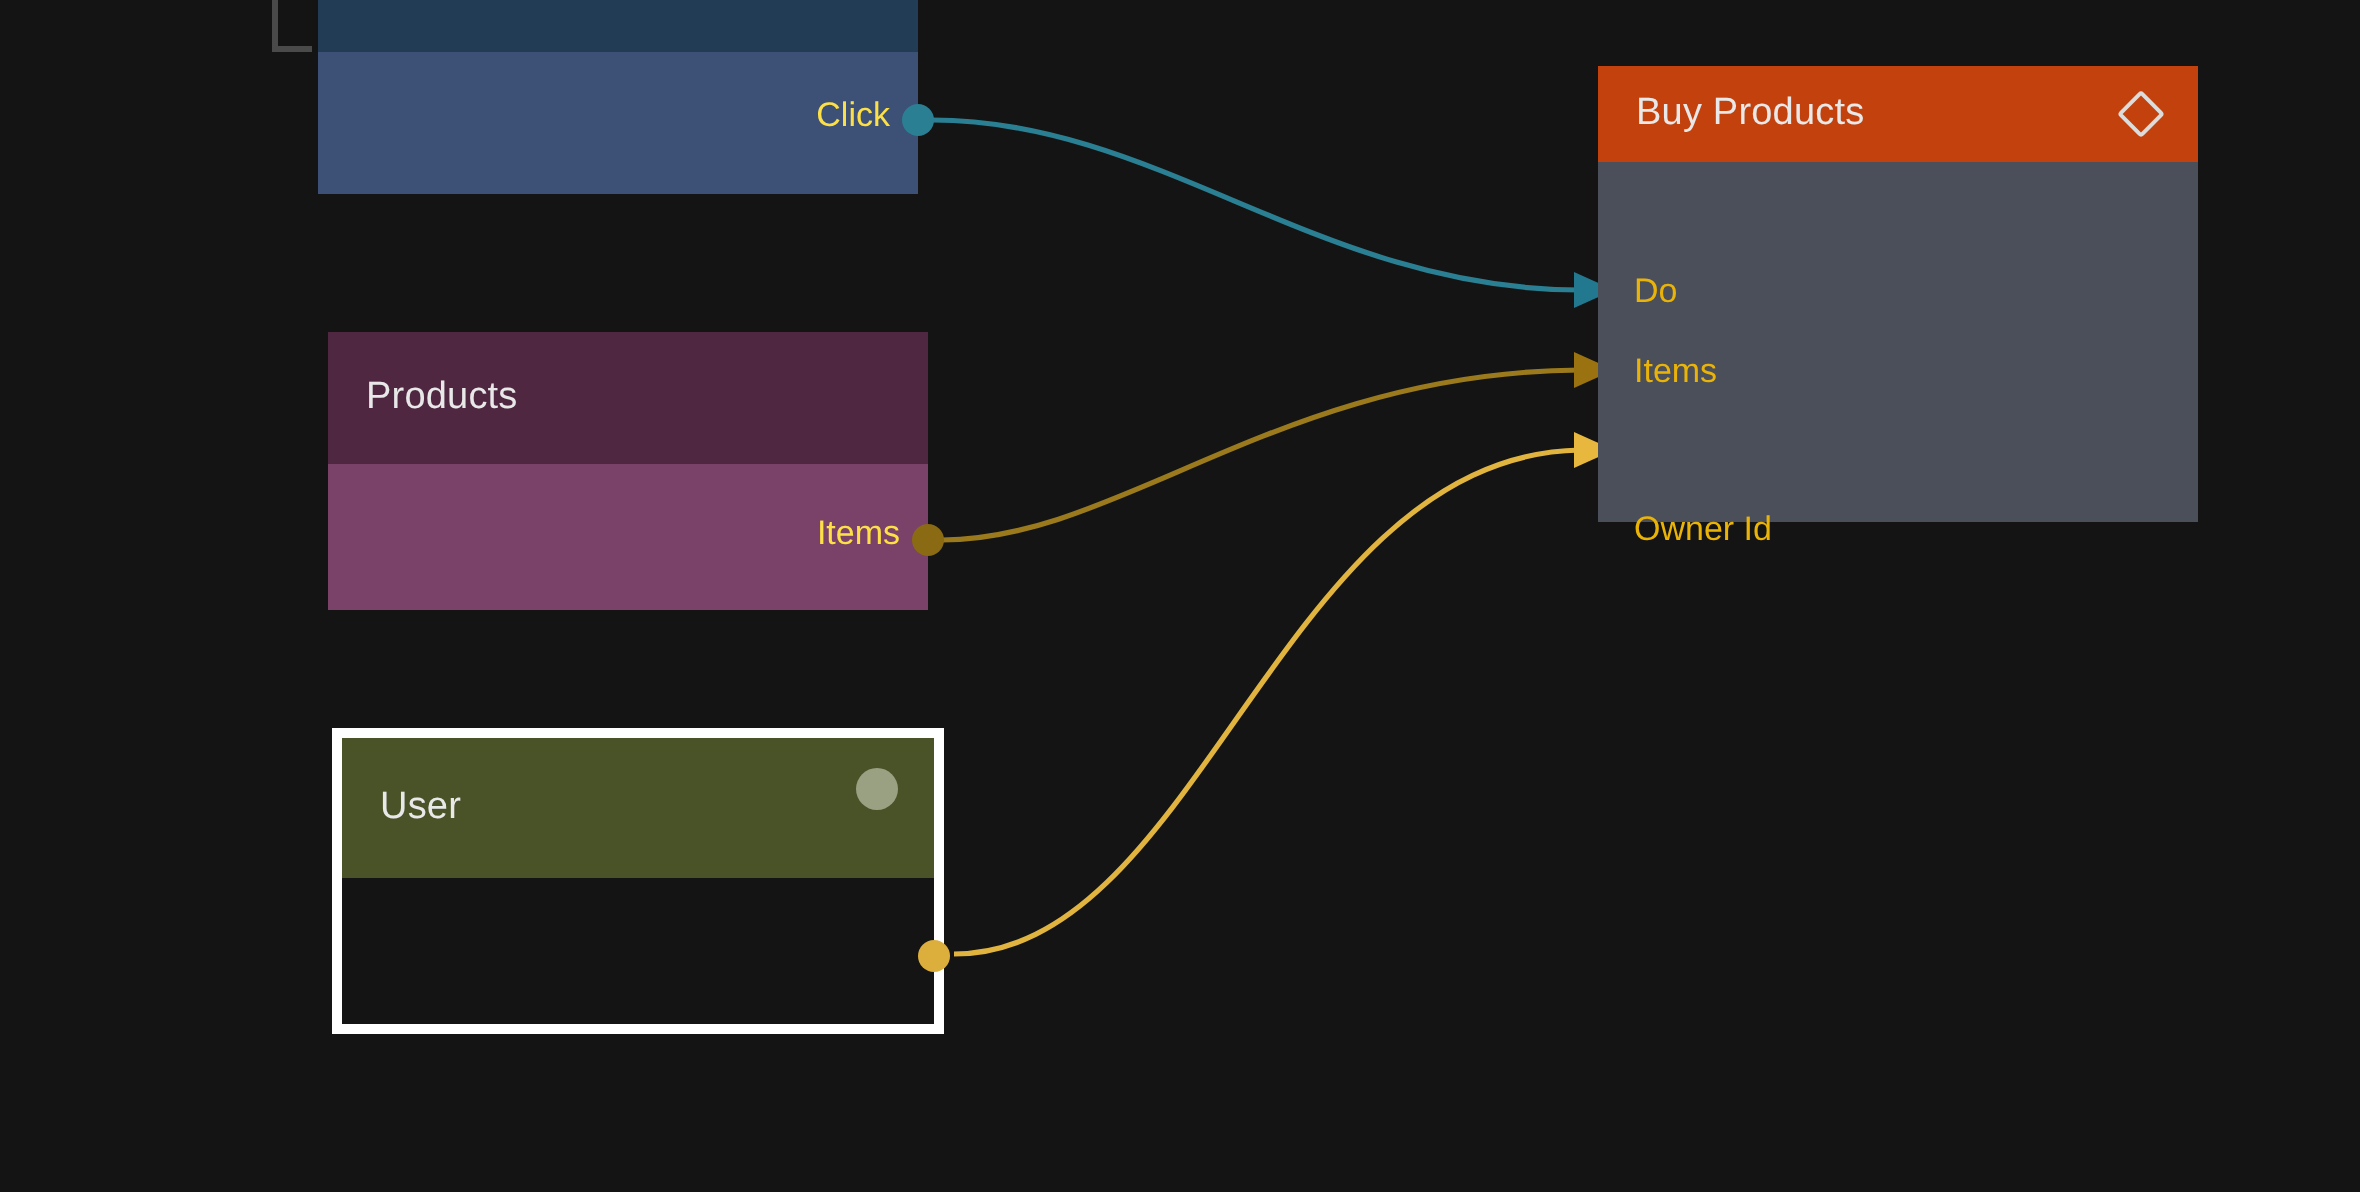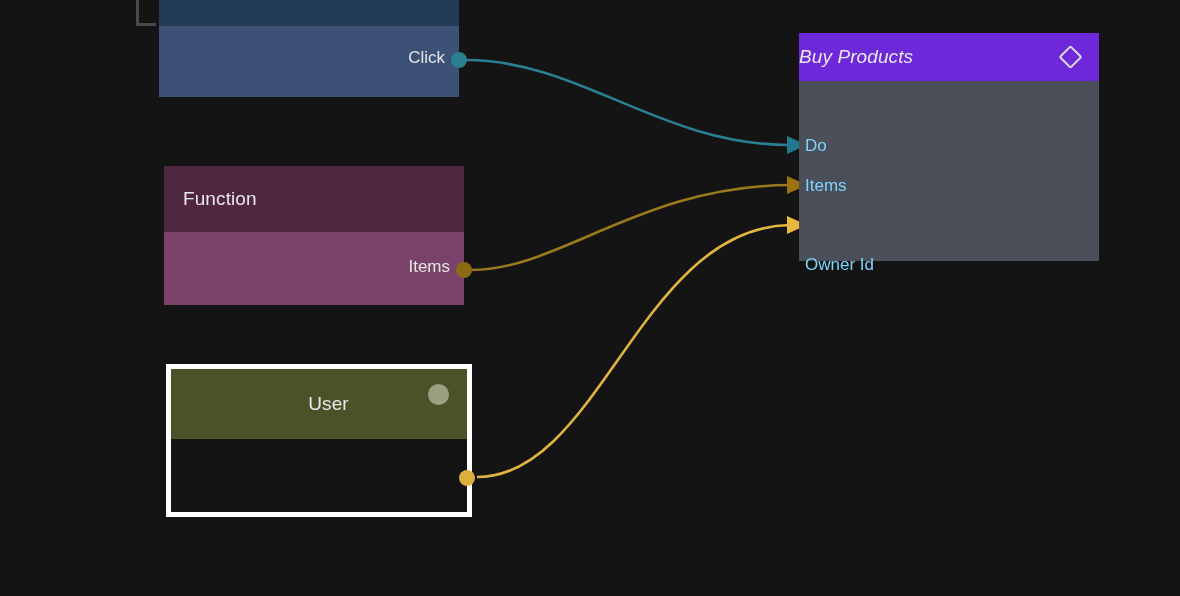--- a/index.html
+++ b/index.html
@@ -44,36 +44,36 @@
     white-space: nowrap;
   }
   .node-body {
     position: relative;
     box-sizing: border-box;
   }
   
   .out-row {
     position: absolute;
     right: 14px;
-    color: #e5e5e5;
+    color: #fde047;
     font-size: 17px;
     white-space: nowrap;
   }
   .pin-dot {
     position: absolute;
     width: 16px;
     height: 16px;
     border-radius: 50%;
     z-index: 4;
   }
   
   .in-row {
     position: absolute;
-    left: 6px;
-    color: #7dd3fc;
+    left: 18px;
+    color: #eab308;
     font-size: 17px;
     white-space: nowrap;
   }
   
   #node-click {
     left: 159px;
     top: -30px;
     width: 300px;
     height: 127px;
   }
@@ -106,21 +106,20 @@
     left: 166px;
     top: 364px;
     width: 306px;
     height: 153px;
     border: 5px solid #ffffff;
   }
   #node-user .node-header {
     height: 70px;
     background: #4a5228;
     padding-left: 19px;
-    justify-content: center;
   }
   #node-user .node-body {
     height: 73px;
     background: #626b3f;
   }
   .header-dot {
     position: absolute;
     right: 18px;
     top: 15px;
     width: 21px;
@@ -130,22 +129,22 @@
   }
   
   #node-buy {
     left: 799px;
     top: 33px;
     width: 300px;
     height: 228px;
   }
   #node-buy .node-header {
     height: 48px;
-    background: #6d28d9;
-    font-style: italic;
+    background: #c2410c;
+    padding-left: 19px;
   }
   #node-buy .node-body {
     height: 180px;
     background: #4b4f5a;
   }
   .diamond-icon {
     position: absolute;
     right: 20px;
     top: 50%;
     transform: translateY(-50%) rotate(45deg);
@@ -194,21 +193,21 @@
     <div class="node-body">
       <div class="out-row" style="top: 22px;">
         <span>Click</span>
       </div>
     </div>
     <div class="pin-dot" style="left: 292px; top: 82px; background:#2a7f93;"></div>
   </div>
 
   <div class="node" id="node-function">
     <div class="node-header">
-      <span class="node-title">Function</span>
+      <span class="node-title">Products</span>
     </div>
     <div class="node-body">
       <div class="out-row" style="top: 25px;">
         <span>Items</span>
       </div>
     </div>
     <div class="pin-dot" style="left: 292px; top: 96px; background:#8a6a12;"></div>
   </div>
 
   <div class="node" id="node-user">

